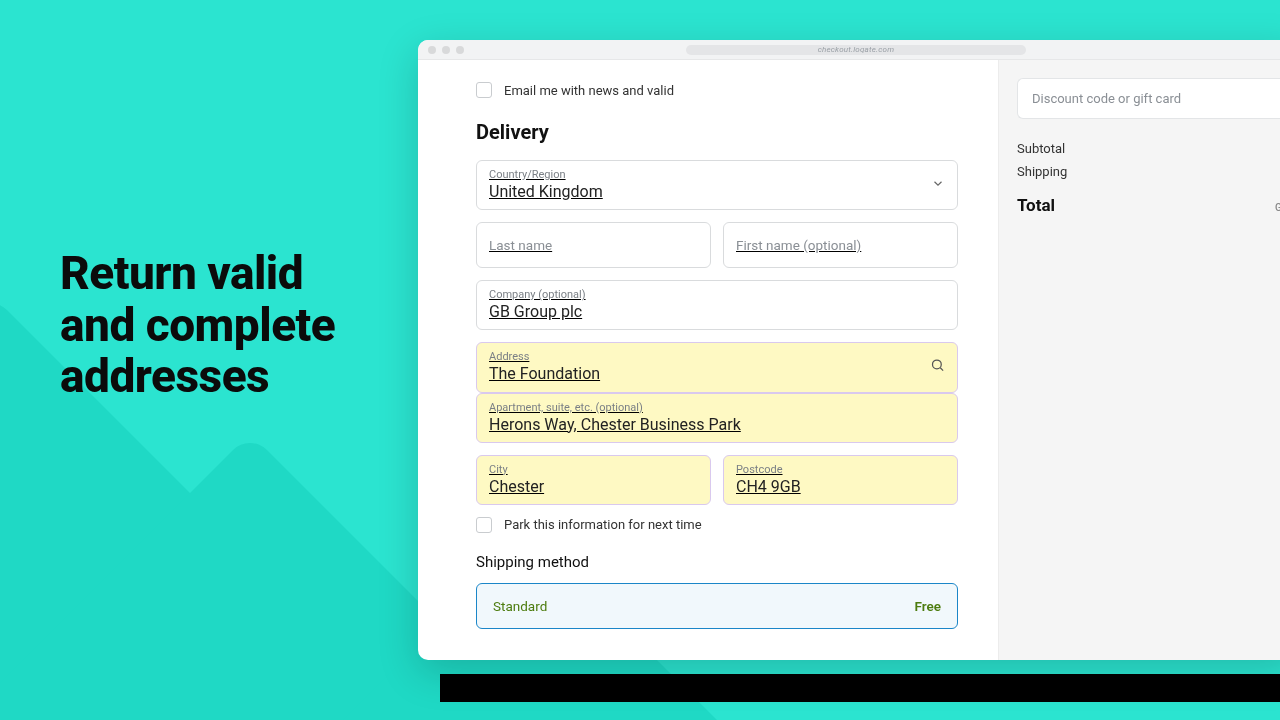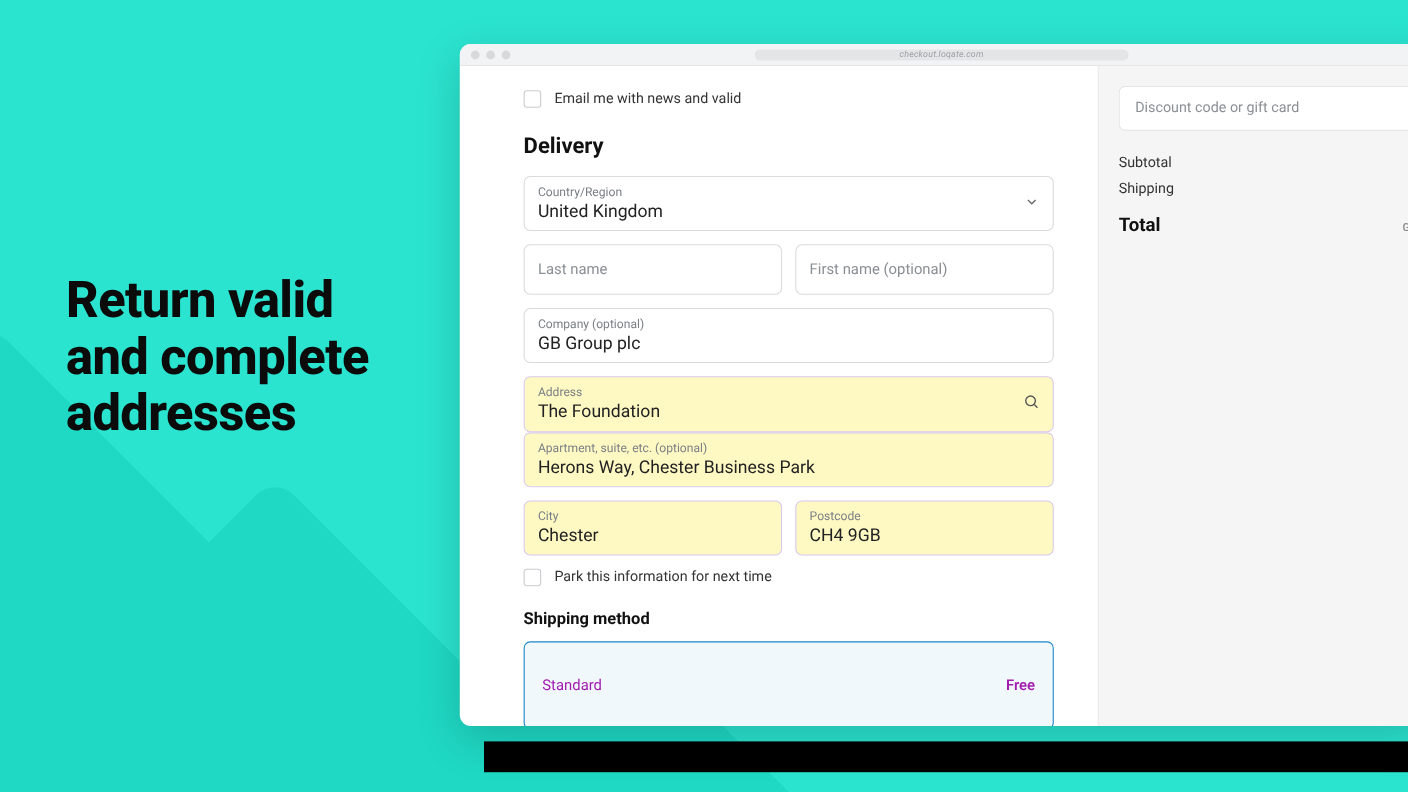--- a/index.html
+++ b/index.html
@@ -105,35 +105,36 @@
     border: 1px solid #c9cccf;
     border-radius: 3px;
     background: #fff;
   }
 
   h2.section {
     font-size: 20px; font-weight: 700; color: #111;
     margin-bottom: 16px;
   }
   h3.section {
-    font-size: 15px; font-weight: 700; color: #111;
+    font-size: 15px; font-weight: 400; color: #111;
     margin: 20px 0 12px 0;
   }
 
   .field {
     position: relative;
     border: 1px solid #d9dbdd;
     border-radius: 6px;
     background: #fff;
     padding: 8px 12px 8px 12px;
     min-height: 46px;
     display: flex;
     flex-direction: column;
     justify-content: center;
     gap: 2px;
+    text-decoration: underline;
   }
   .field.hl { background: #fef9c3; border-color: #d9c9ee; }
   .float-label { font-size: 11px; color: #7a7f85; line-height: 1; }
   .value { font-size: 16px; color: #222; line-height: 1.2; }
   .placeholder { font-size: 13.5px; color: #8a8f95; }
 
   .row { display: flex; gap: 12px; }
   .row > * { flex: 1; }
   .gap { height: 12px; }
 
@@ -151,23 +152,23 @@
     display: flex; align-items: center; gap: 8px;
     font-size: 12.5px; color: #555;
     margin: 10px 2px 12px 2px;
   }
   .info-icon svg { width: 14px; height: 14px; stroke: #555; fill: none; }
 
   .ship-box {
     border: 1px solid #1b86c8;
     background: #f1f8fc;
     border-radius: 6px;
-    padding: 31px 16px;
+    padding: 14px 16px;
     display: flex; justify-content: space-between;
-    font-size: 13.5px; color: #a21caf;
+    font-size: 13.5px; color: #4d7c0f;
   }
   .ship-box .price { font-weight: 600; }
 
   
   .promo {
     margin: 0 0 18px 18px;
     background: #fff;
     border: 1px solid #e3e5e7;
     border-radius: 6px 0 0 6px;
     border-right: none;

